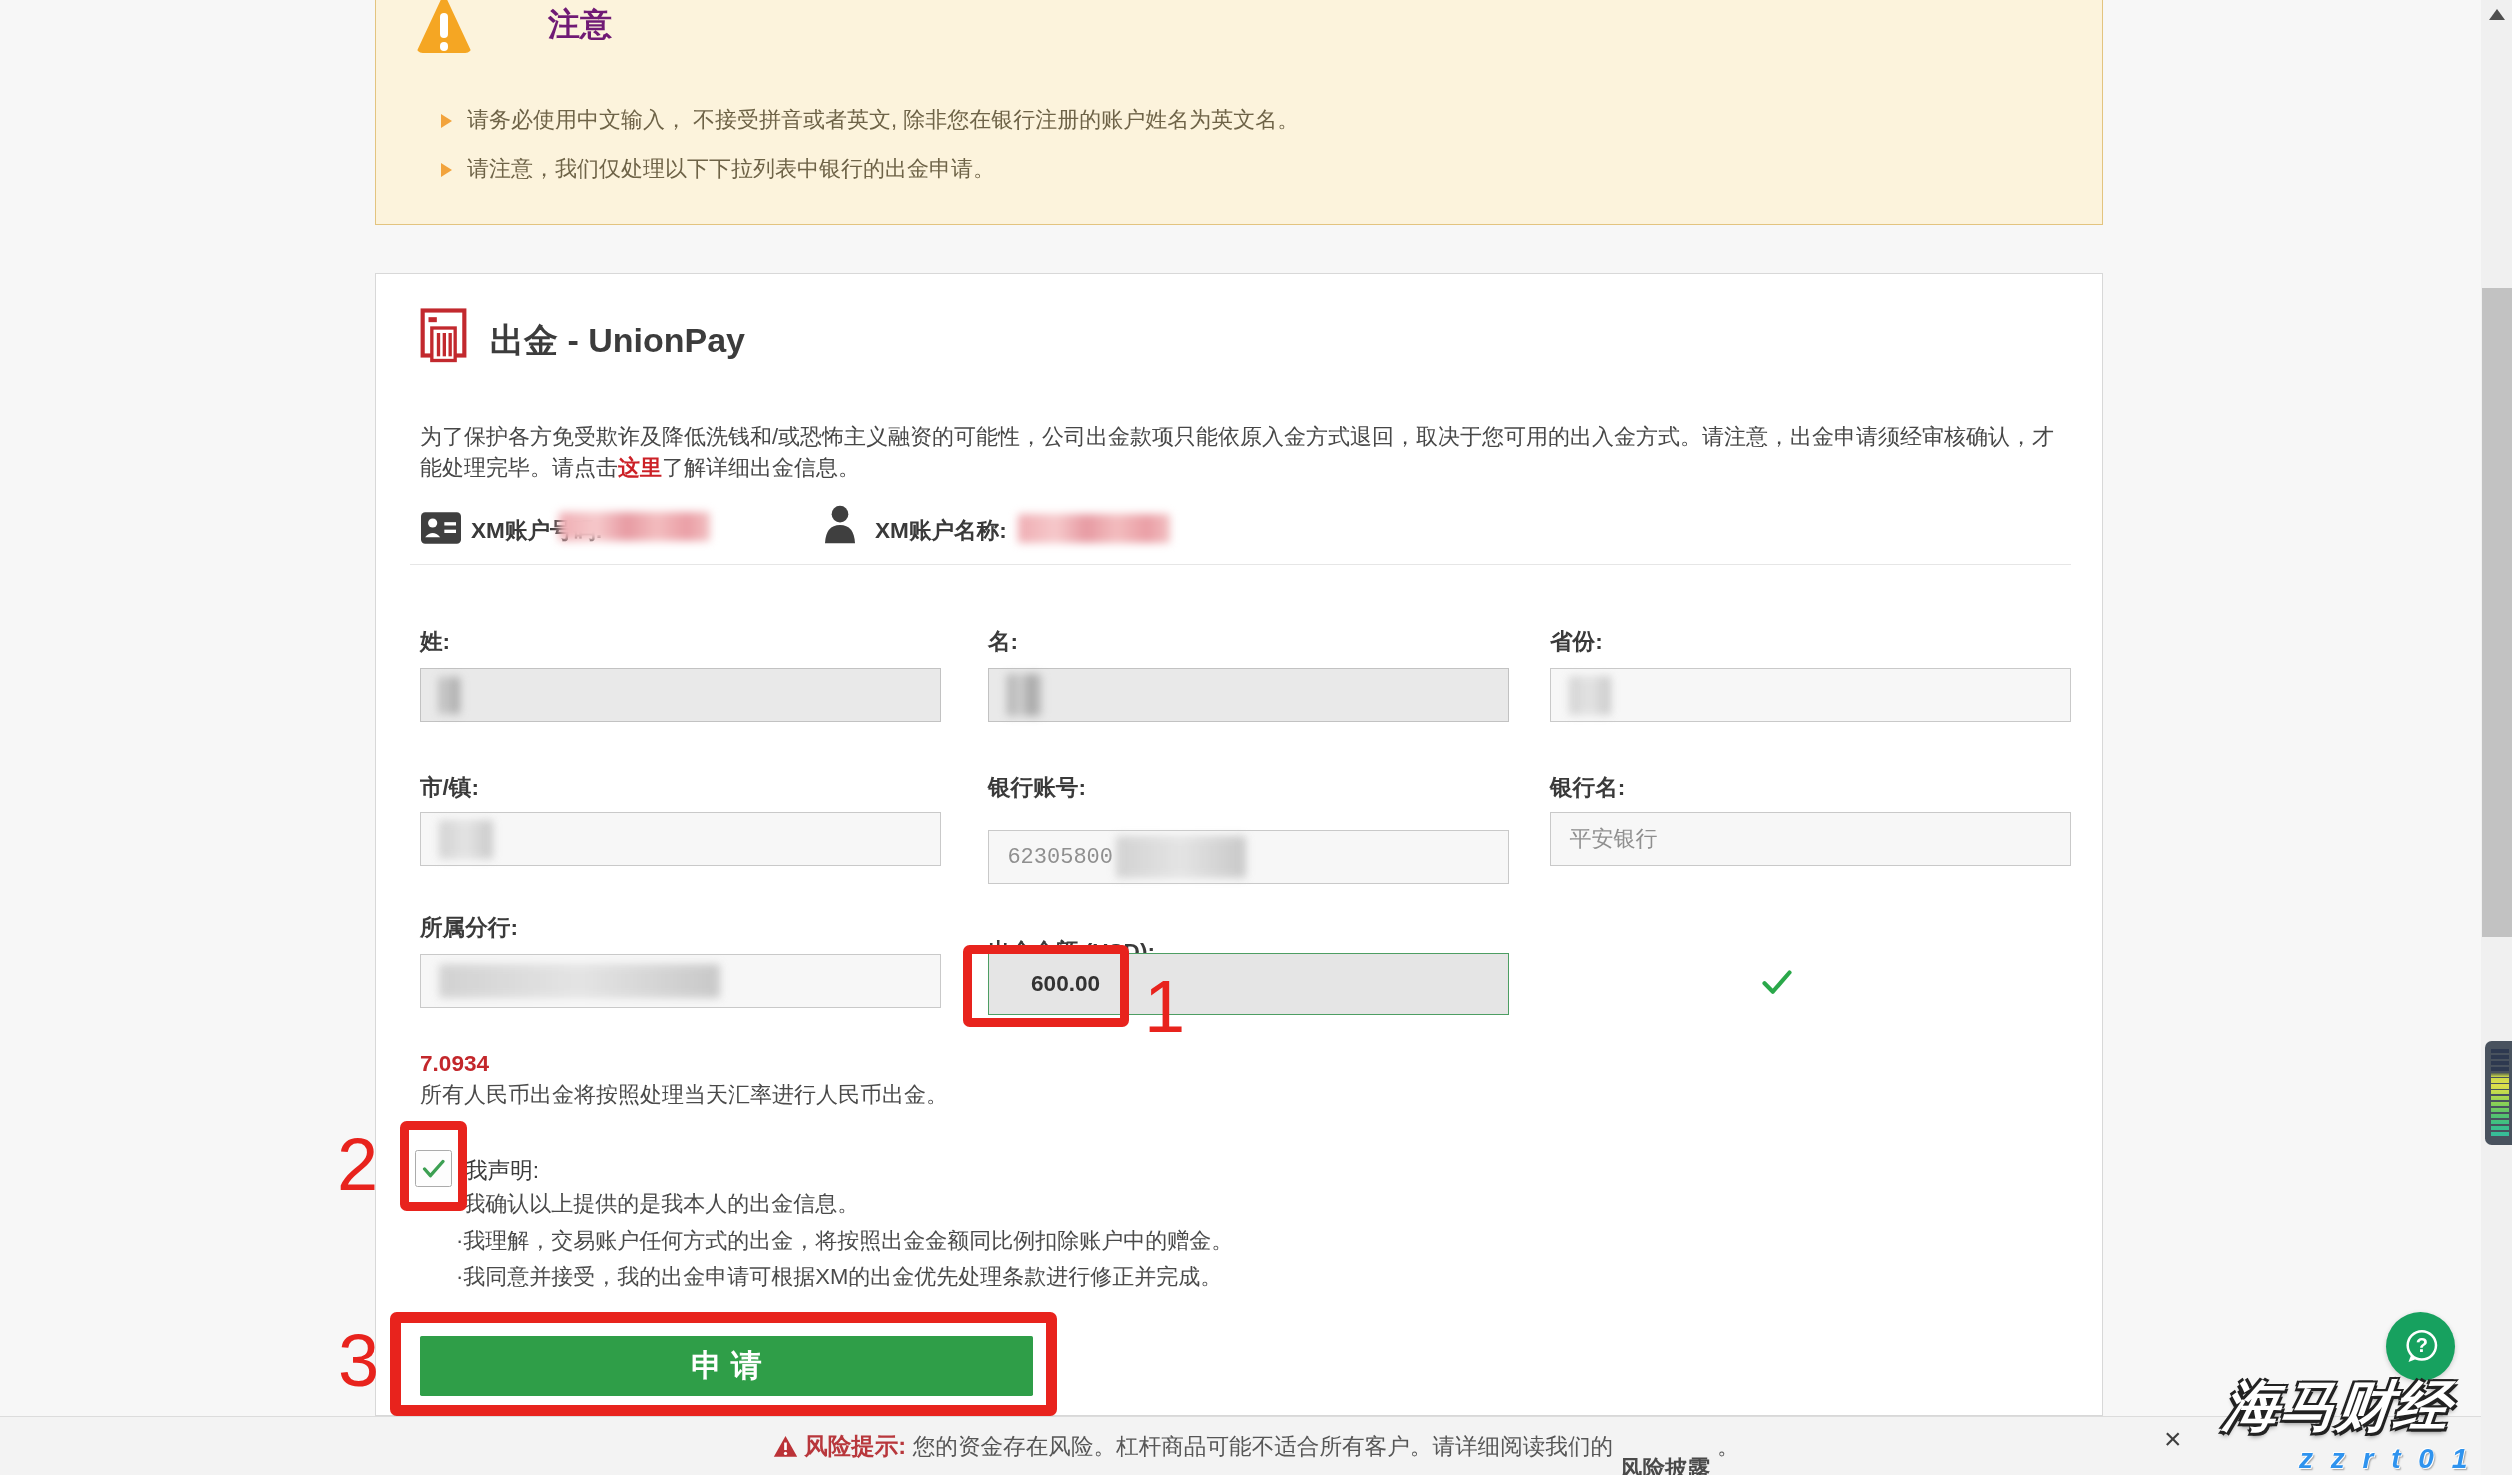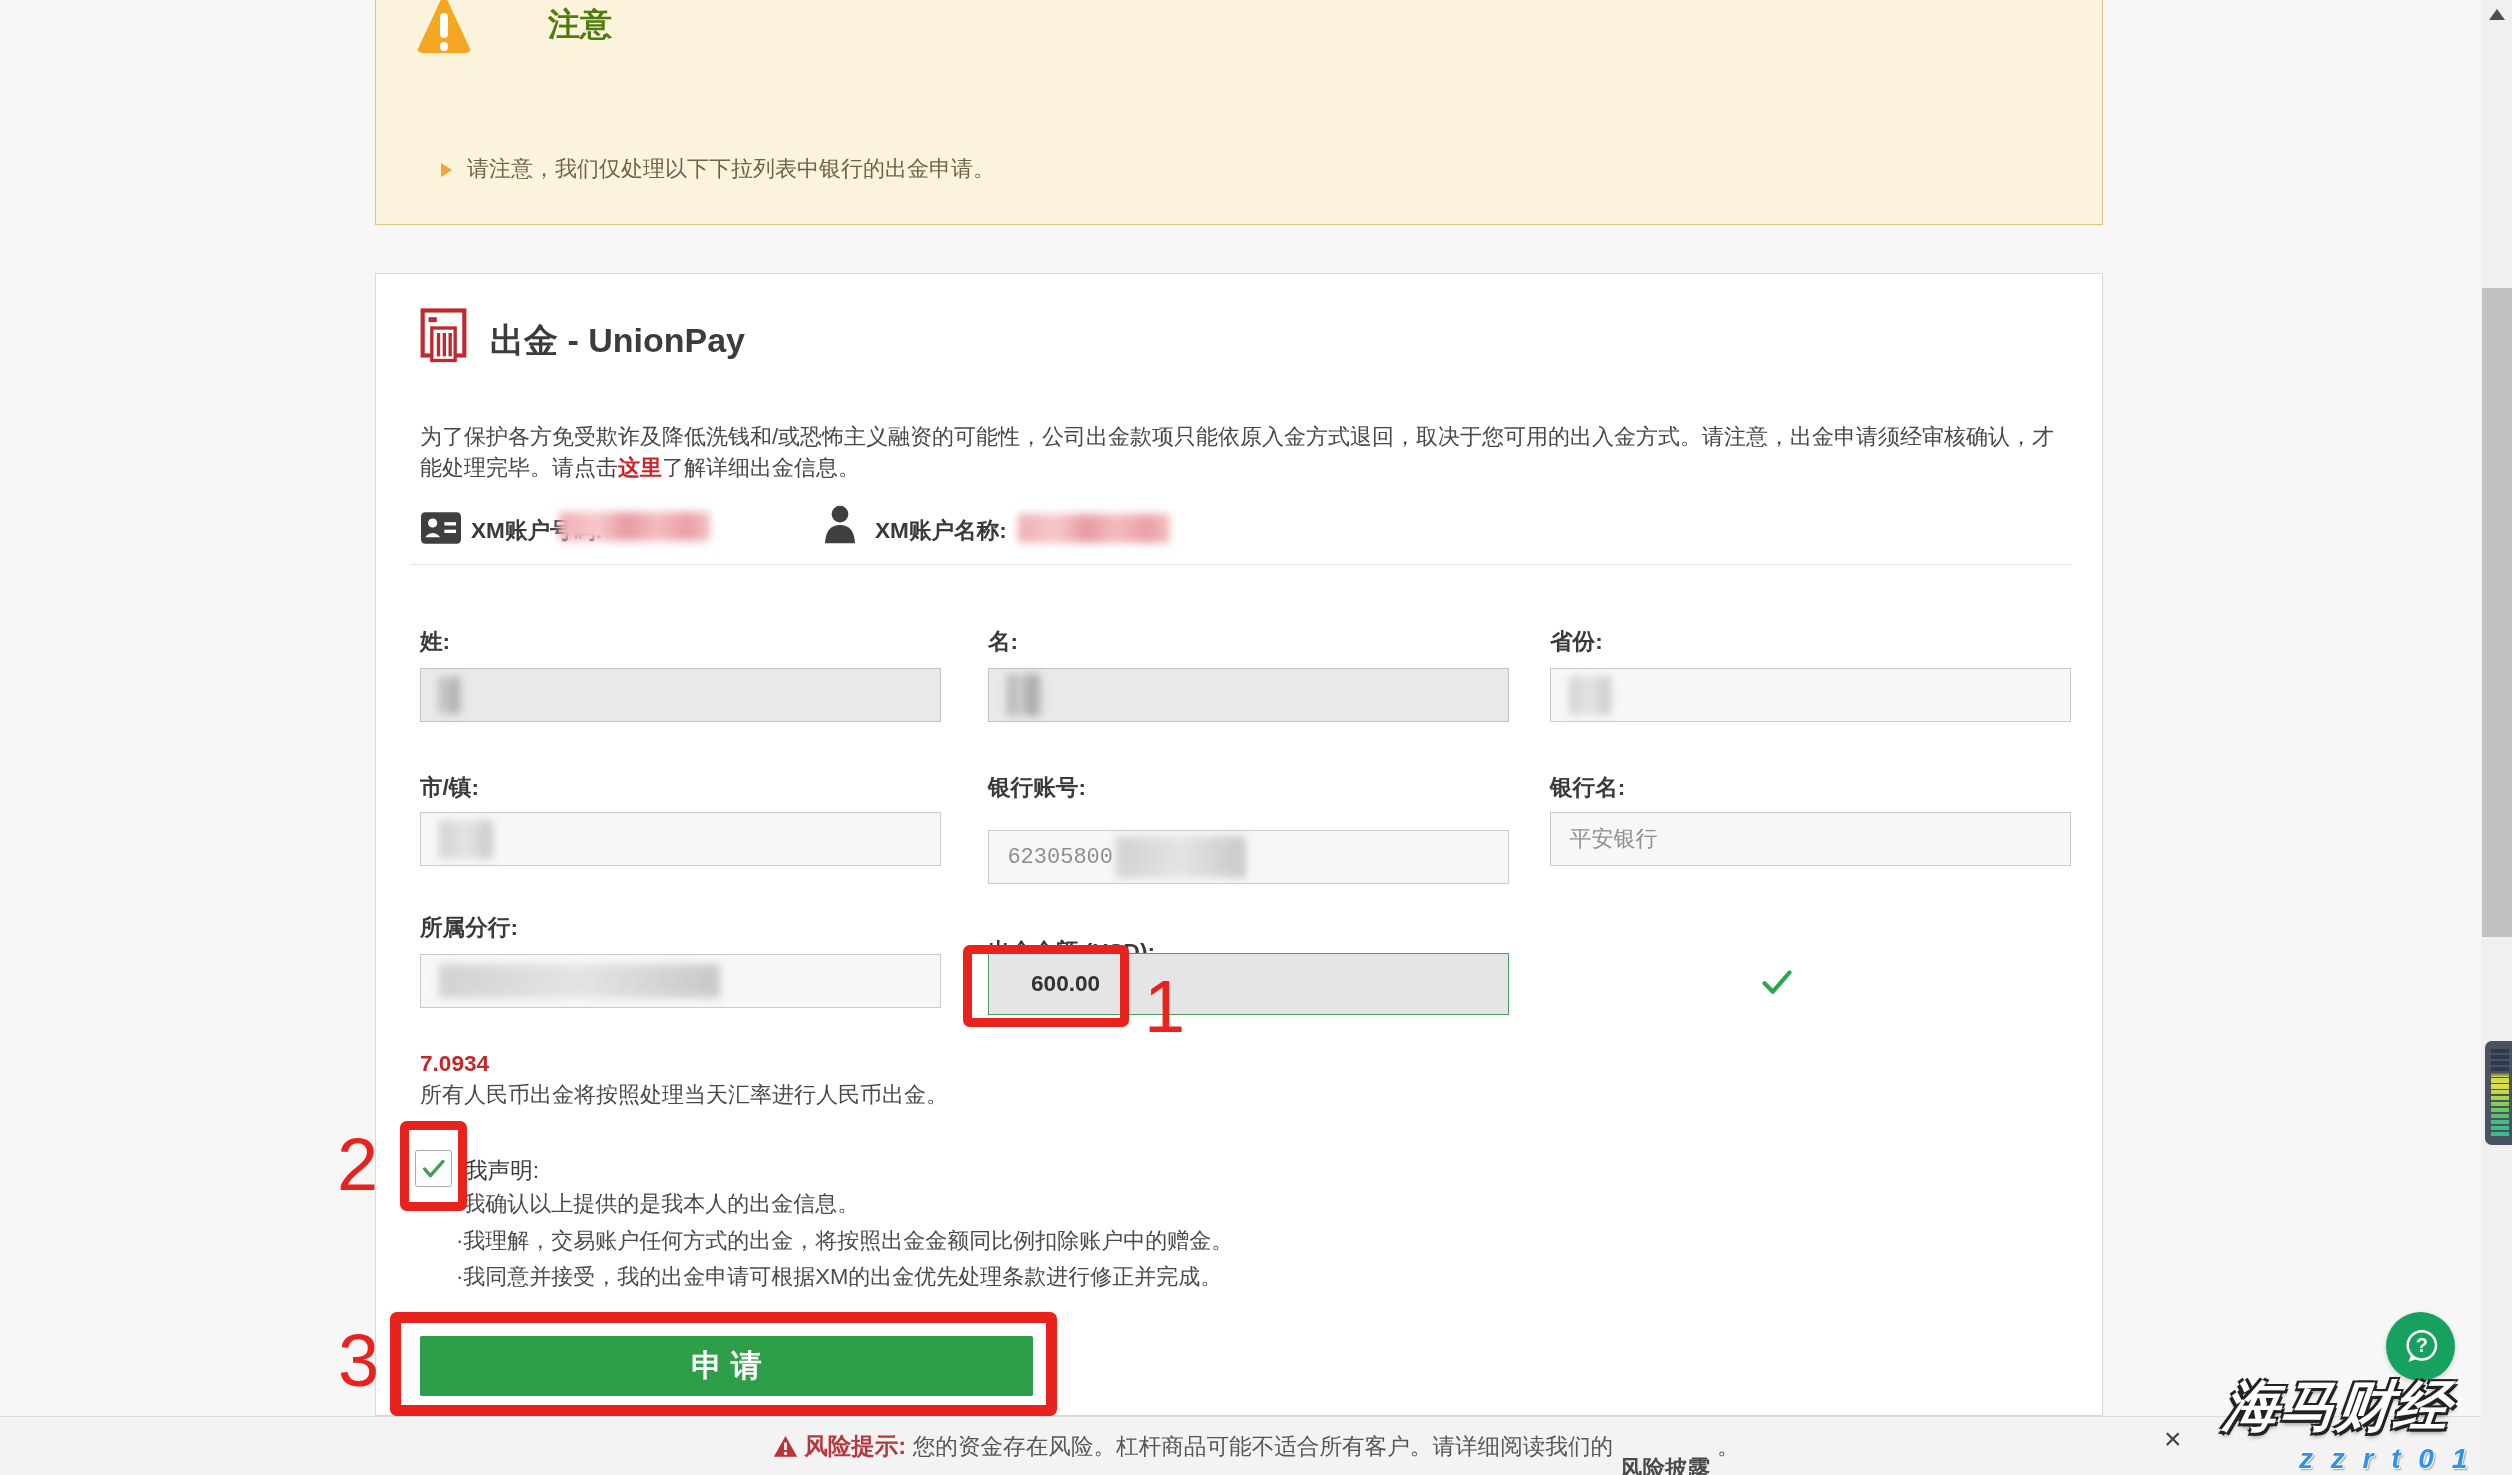--- a/index.html
+++ b/index.html
@@ -11,21 +11,21 @@
     overflow:hidden;
     color:#3f3f3f;
   }
   .abs { position:absolute; }
 
   
   .notice {
     left:375px; top:-1.7px; width:1728px; height:227px;
     background:#fcf3dc; border:0.8px solid #e3c47f; border-top:none;
   }
-  .notice-title { left:172px; top:5px; font-size:32px; font-weight:bold; color:#4d7c0f; }
+  .notice-title { left:172px; top:5px; font-size:32px; font-weight:bold; color:#701a75; }
   .warn-tri {
     left:40px; top:-5px; width:0; height:0;
     border-left:28px solid transparent; border-right:28px solid transparent;
     border-bottom:60px solid #f5a623; border-radius:6.7px;
   }
   .warn-tri::after{
     content:""; position:absolute; left:-4.2px; top:20px; width:8.4px; height:25px;
     background:#fff; border-radius:4.2px;
   }
   .warn-tri::before{
@@ -150,20 +150,23 @@
       repeating-linear-gradient(180deg, rgba(73,82,94,0) 0 4.2px, #49525e 4.2px 5.9px),
       linear-gradient(180deg,#2e3950 0%,#2e3950 26%,#ccd94a 32%,#dede4b 42%,#b8d94e 52%,#8ccf55 62%,#5ac46b 74%,#3cbf85 86%,#36bd9b 100%);
   }
 </style>
 </head>
 <body>
 
 <div class="abs notice">
   <div class="abs warn-tri"></div>
   <div class="abs notice-title">注意</div>
+  <div class="abs notice-bullet" style="left:65px; top:107px;">
+    <span class="tri-icon"></span><span>请务必使用中文输入， 不接受拼音或者英文, 除非您在银行注册的账户姓名为英文名。</span>
+  </div>
   <div class="abs notice-bullet" style="left:65px; top:156px;">
     <span class="tri-icon"></span><span>请注意，我们仅处理以下下拉列表中银行的出金申请。</span>
   </div>
 </div>
 
 <div class="abs card">
 
   <svg class="abs" style="left:44px; top:34px;" width="47" height="55" viewBox="0 0 56 66">
     <rect x="3" y="3" width="50" height="54" fill="#fff" stroke="#c2292e" stroke-width="5"></rect>
     <rect x="10" y="11" width="10" height="6" fill="#c2292e"></rect>

